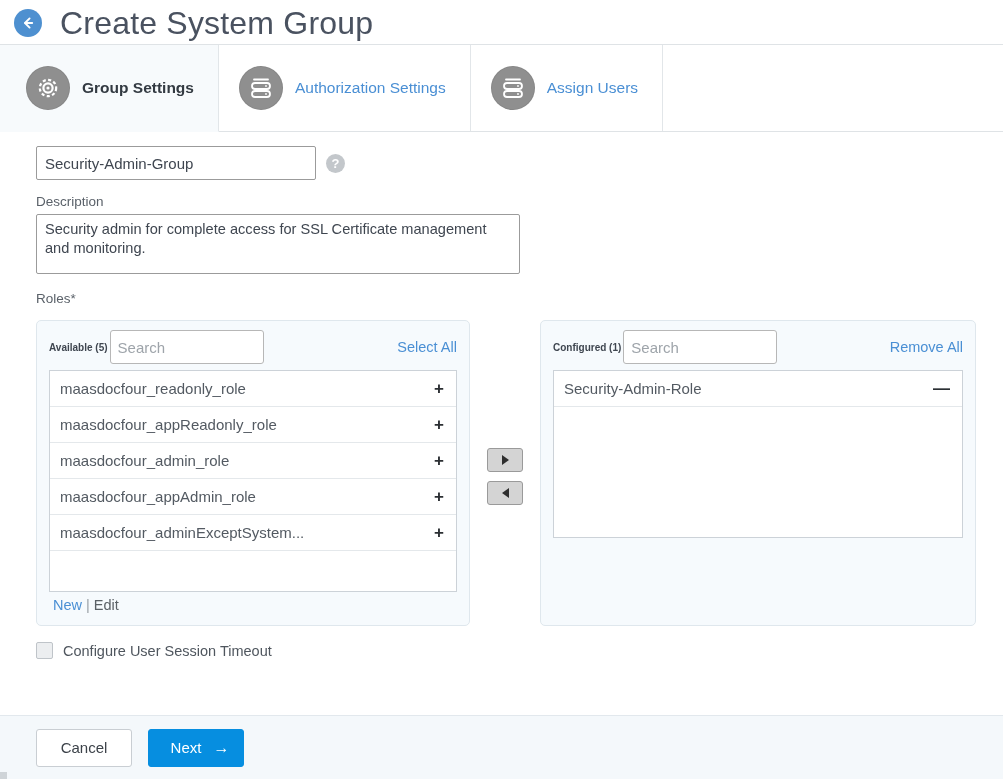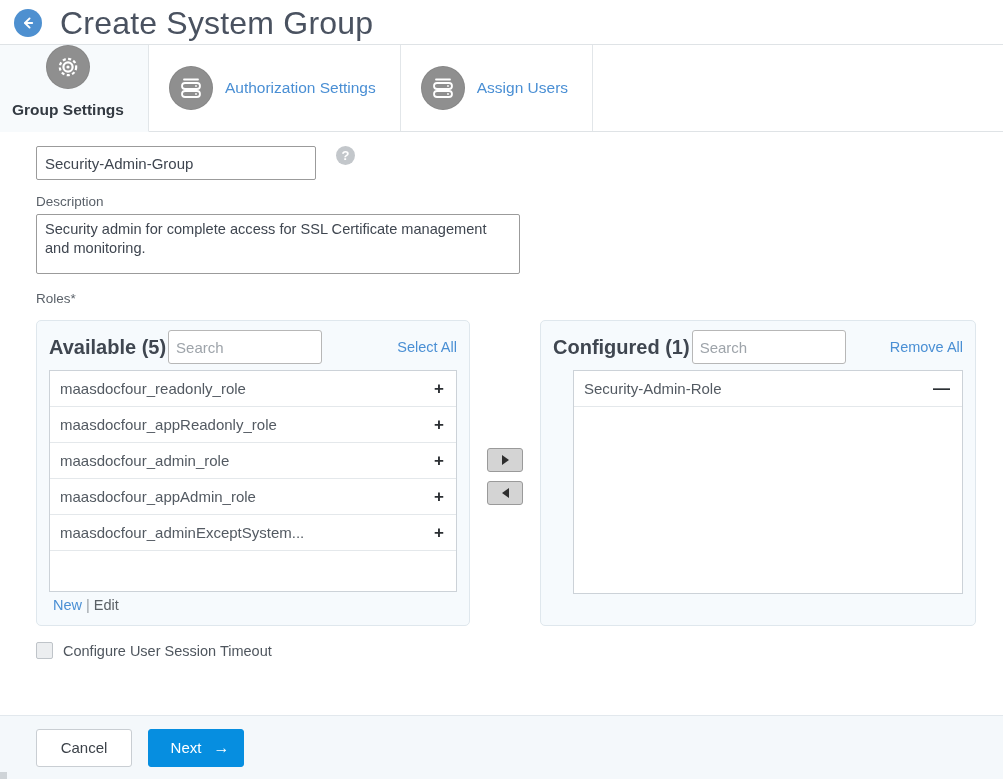--- a/index.html
+++ b/index.html
@@ -59,21 +59,21 @@
     display: flex;
     align-items: center;
     gap: 12px;
     padding: 0 24px 0 20px;
     border-right: 1px solid #e2e6e9;
     box-sizing: border-box;
     cursor: pointer;
     background: #ffffff;
     position: relative;
   }
-  .tab.first { padding-left: 12px; flex-direction: column; }
+  .tab.first { padding-left: 26px; }
   .tab.active {
     background: #f7fafc;
     border-bottom: 1px solid #f7fafc;
     margin-bottom: -1px;
   }
   .tab-filler {
     flex: 1 1 auto;
     background: #ffffff;
   }
   .tab-icon {
@@ -106,22 +106,22 @@
     height: 551px;
     box-sizing: border-box;
   }
   .field-label {
     font-size: 13.5px;
     color: #5a6169;
     margin-bottom: 5px;
   }
   .group-name-row {
     display: flex;
-    align-items: flex-start;
-    gap: 20px;
+    align-items: center;
+    gap: 10px;
   }
   input.text-input {
     width: 262px;
     height: 28px;
     padding: 2px 8px;
     font-size: 15px;
     font-family: "Liberation Sans", sans-serif;
     color: #3f4650;
     border: 1px solid #9b9b9b;
     border-radius: 2px;
@@ -176,21 +176,21 @@
   }
   .panel-left  { width: 434px; height: 306px; }
   .panel-right { width: 436px; height: 306px; margin-left: 0; }
   .panel-head {
     display: flex;
     align-items: center;
     height: 32px;
     margin-bottom: 7px;
   }
   .panel-title {
-    font-size: 20px;
+    font-size: 10px;
     font-weight: bold;
     color: #3f4650;
     white-space: nowrap;
     margin-right: 2px;
   }
   input.search-input {
     flex: 0 0 auto;
     width: 138px;
     height: 28px;
     padding: 2px 7px;
@@ -212,21 +212,21 @@
     white-space: nowrap;
   }
   .item-list {
     background: #ffffff;
     border: 1px solid #ccd2d8;
     height: 224px;
     box-sizing: border-box;
     overflow: hidden;
   }
   .panel-left .item-list  { height: 222px; }
-  .panel-right .item-list { height: 224px; margin-left: 20px; }
+  .panel-right .item-list { height: 168px; }
   .list-item {
     display: flex;
     align-items: center;
     height: 36px;
     padding: 0 12px 0 10px;
     border-bottom: 1px solid #e4e8eb;
     font-size: 15px;
     color: #535a62;
     cursor: pointer;
     box-sizing: border-box;

